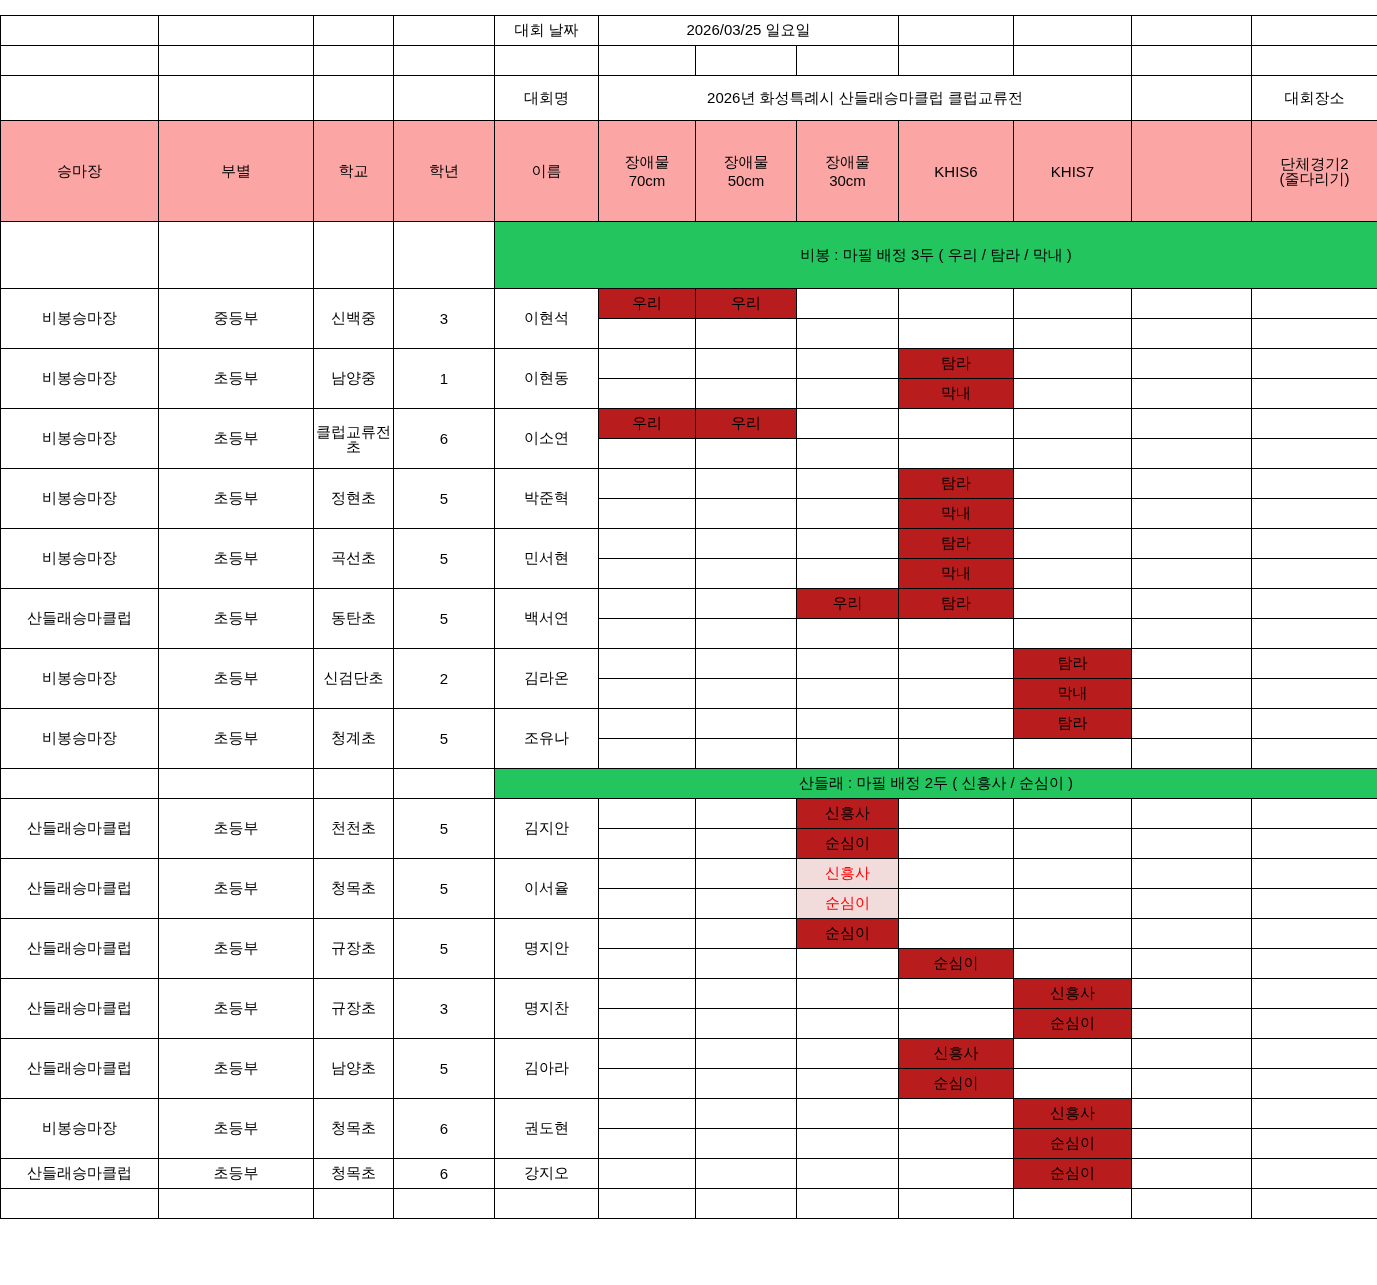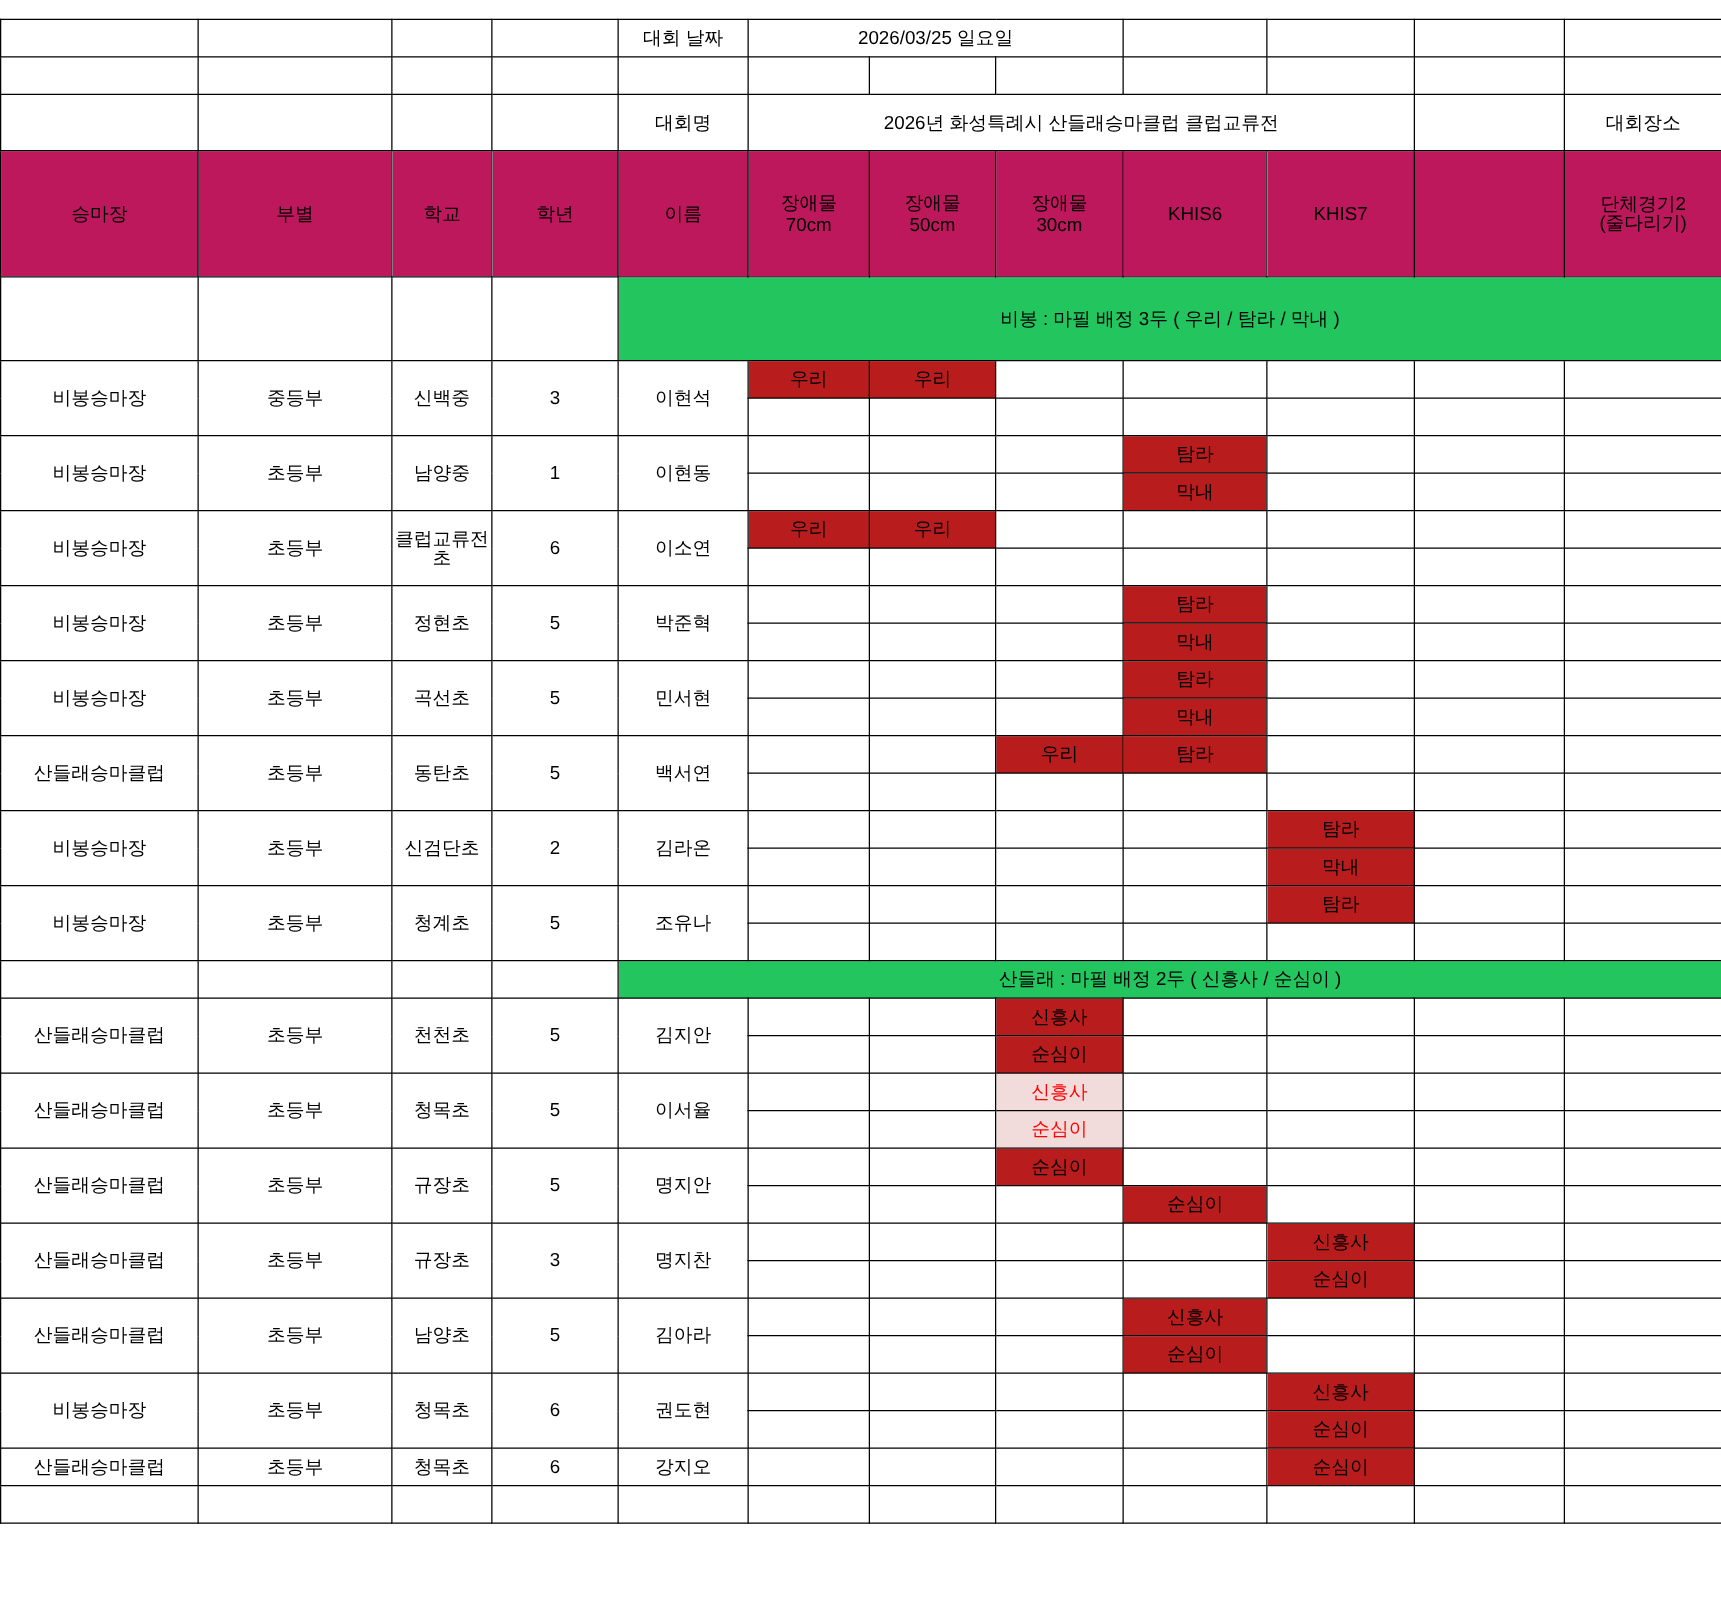--- a/index.html
+++ b/index.html
@@ -31,21 +31,21 @@
     white-space: nowrap;
   }
   td.noborder {
     border: none;
   }
   td.left {
     text-align: left;
     padding-left: 6px;
   }
   .hdr-yellow {
-    background: #be185d;
+    background: #fca5a5;
     font-size: 15px;
   }
   .hdr-orange {
     background: #22c55e;
     font-size: 15px;
   }
   .pink {
     background: #b91c1c;
   }
   .pinkred {

